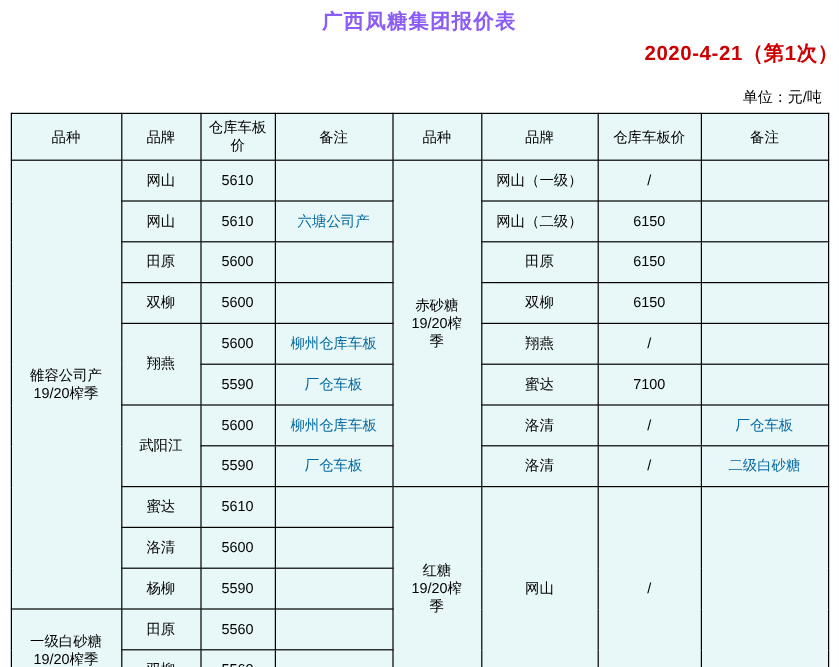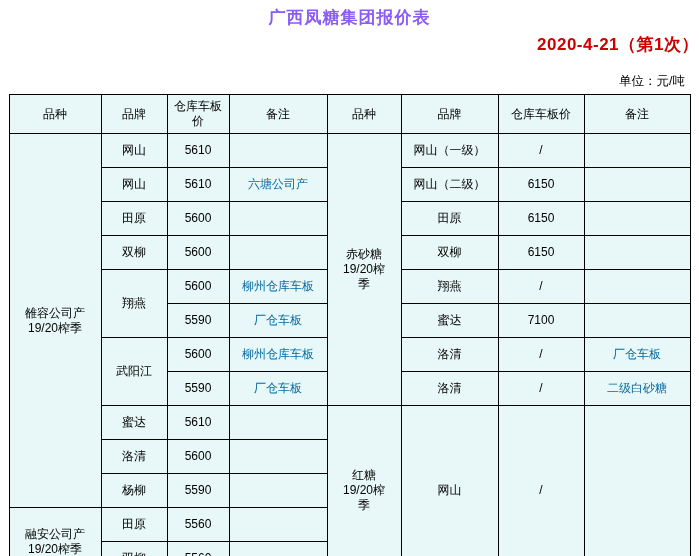--- a/index.html
+++ b/index.html
@@ -206,21 +206,21 @@
       </tr>
 
       <tr>
         <td class="rowcell">杨柳</td>
         <td class="rowcell">5590</td>
         <td class="rowcell red"></td>
       </tr>
 
       <tr>
         <td class="rowcell bigleft" rowspan="2">
-          <span>融安公司产</span><br>
+          <span>一级白砂糖</span><br>
           <span>19/20榨季</span>
         </td>
         <td class="rowcell">田原</td>
         <td class="rowcell">5560</td>
         <td class="rowcell red"></td>
       </tr>
 
       <tr>
         <td class="rowcell">双柳</td>
         <td class="rowcell">5560</td>

